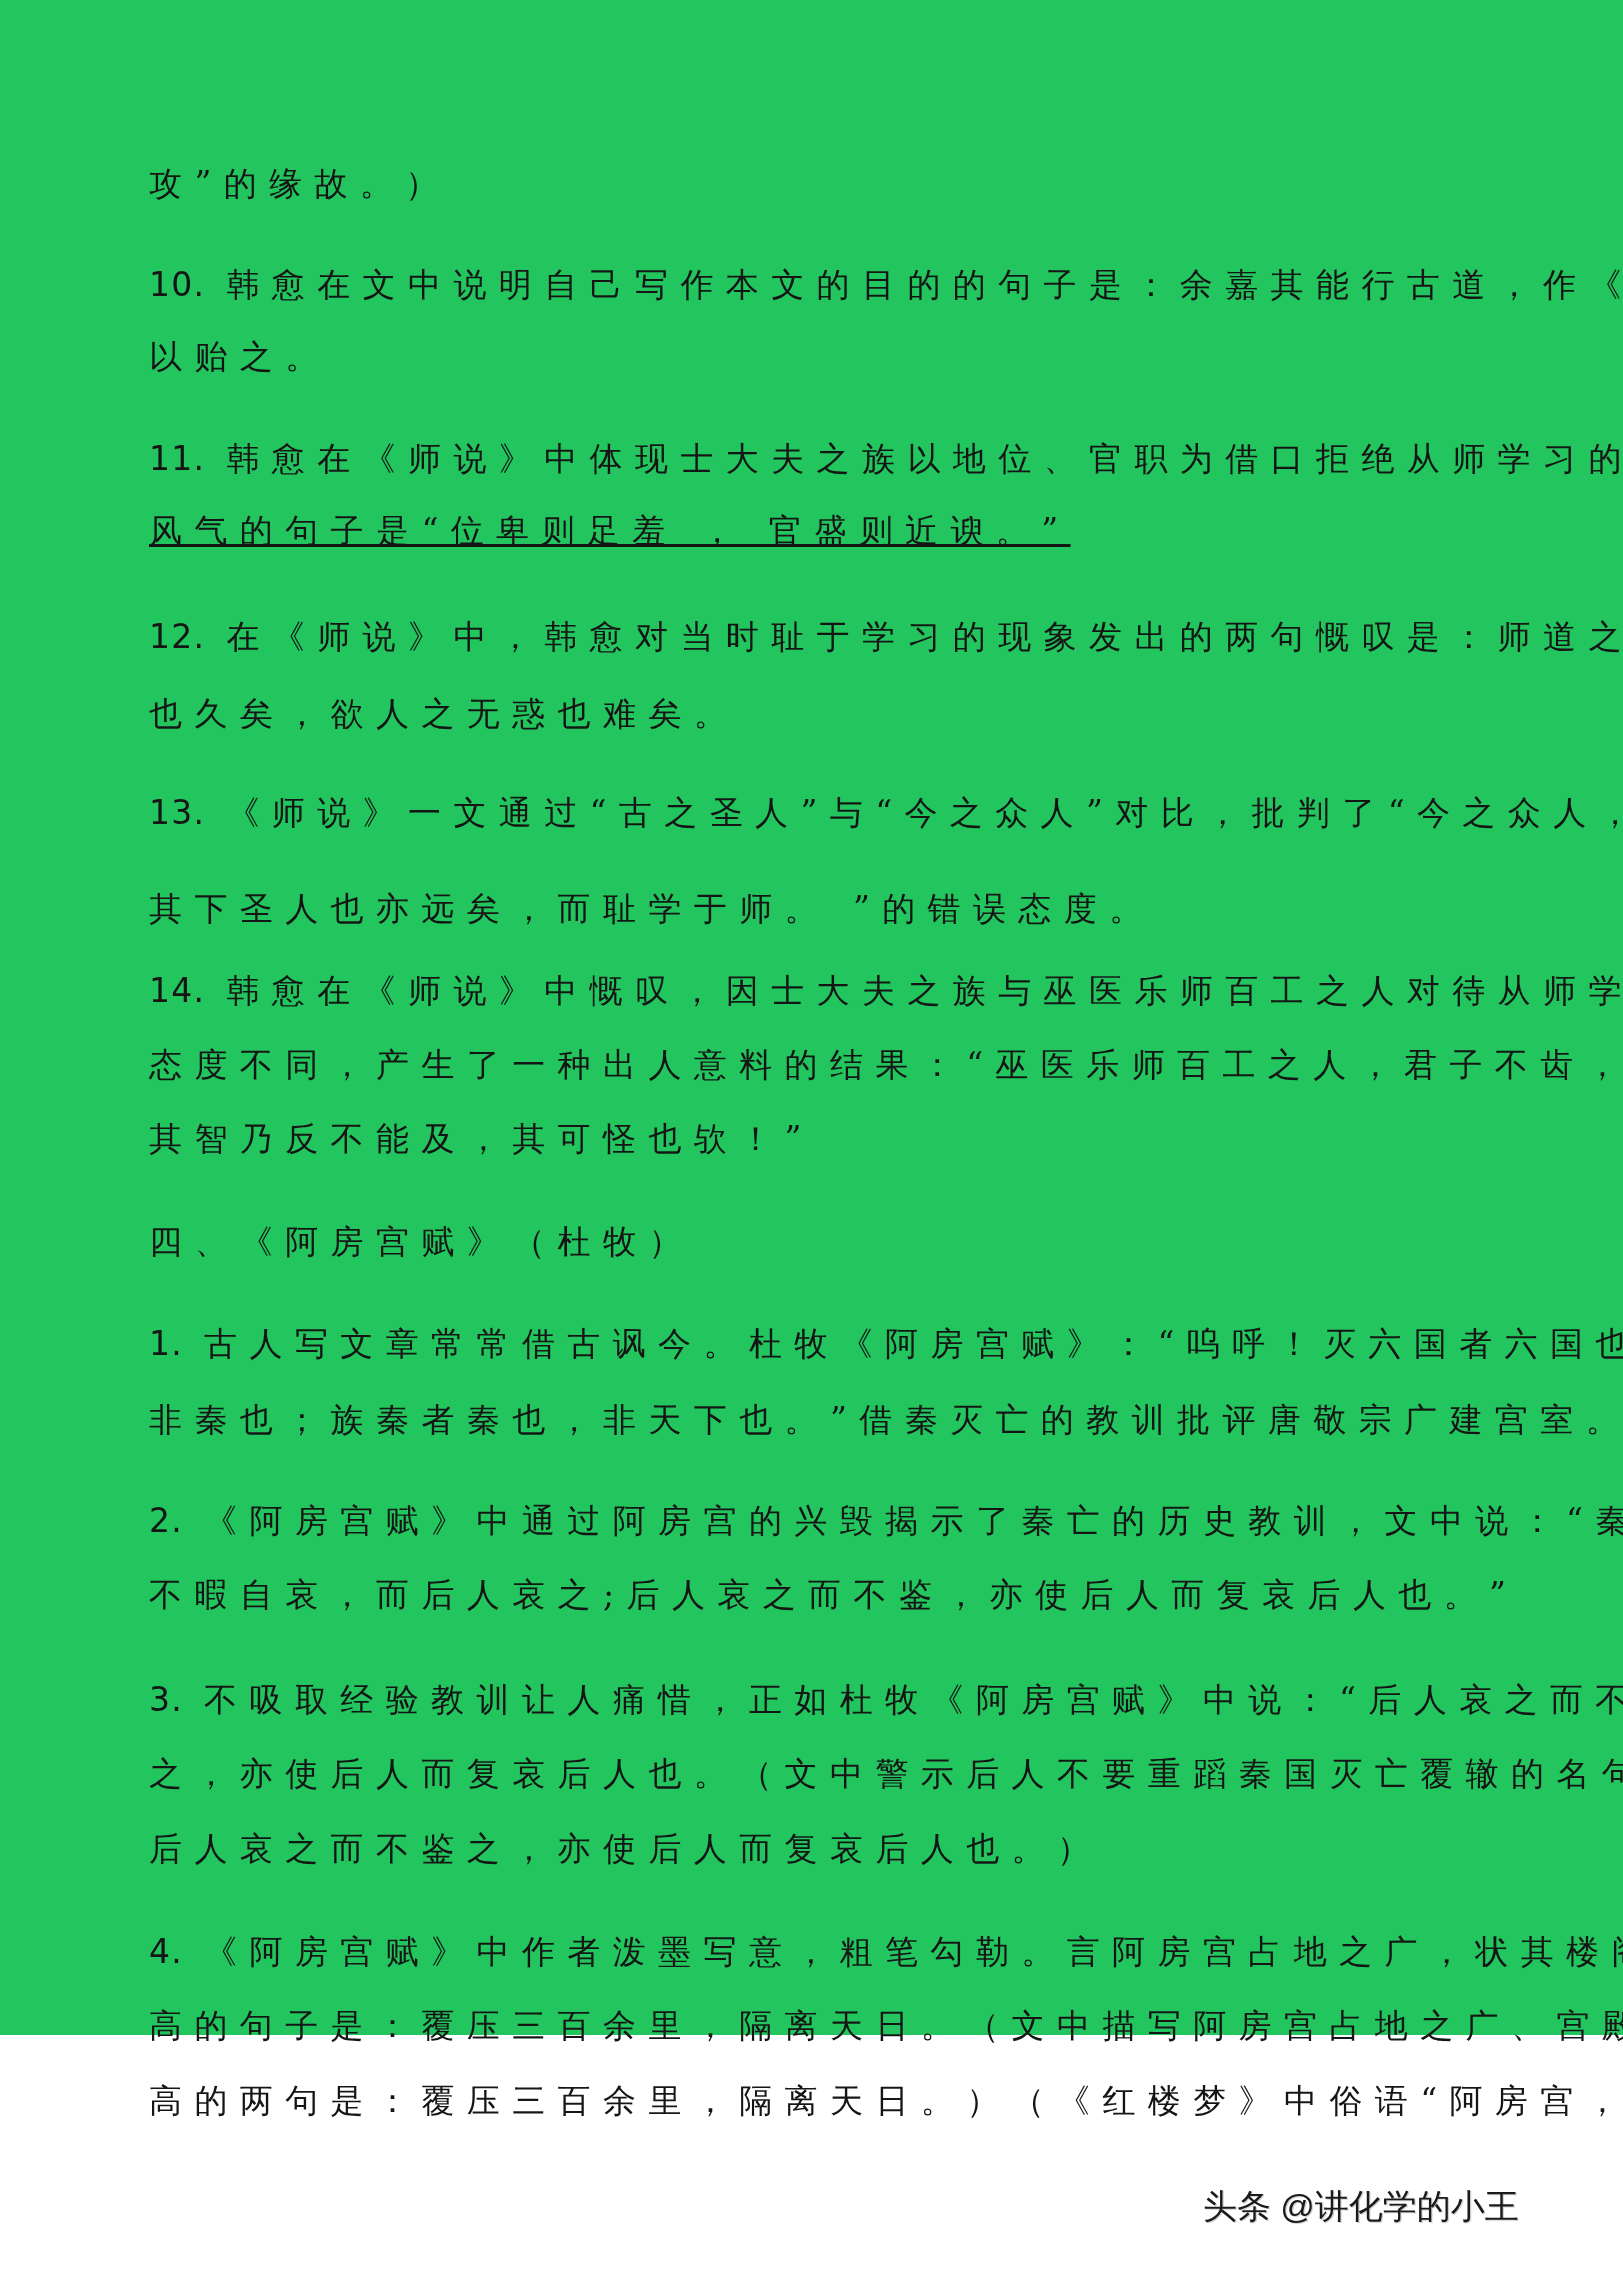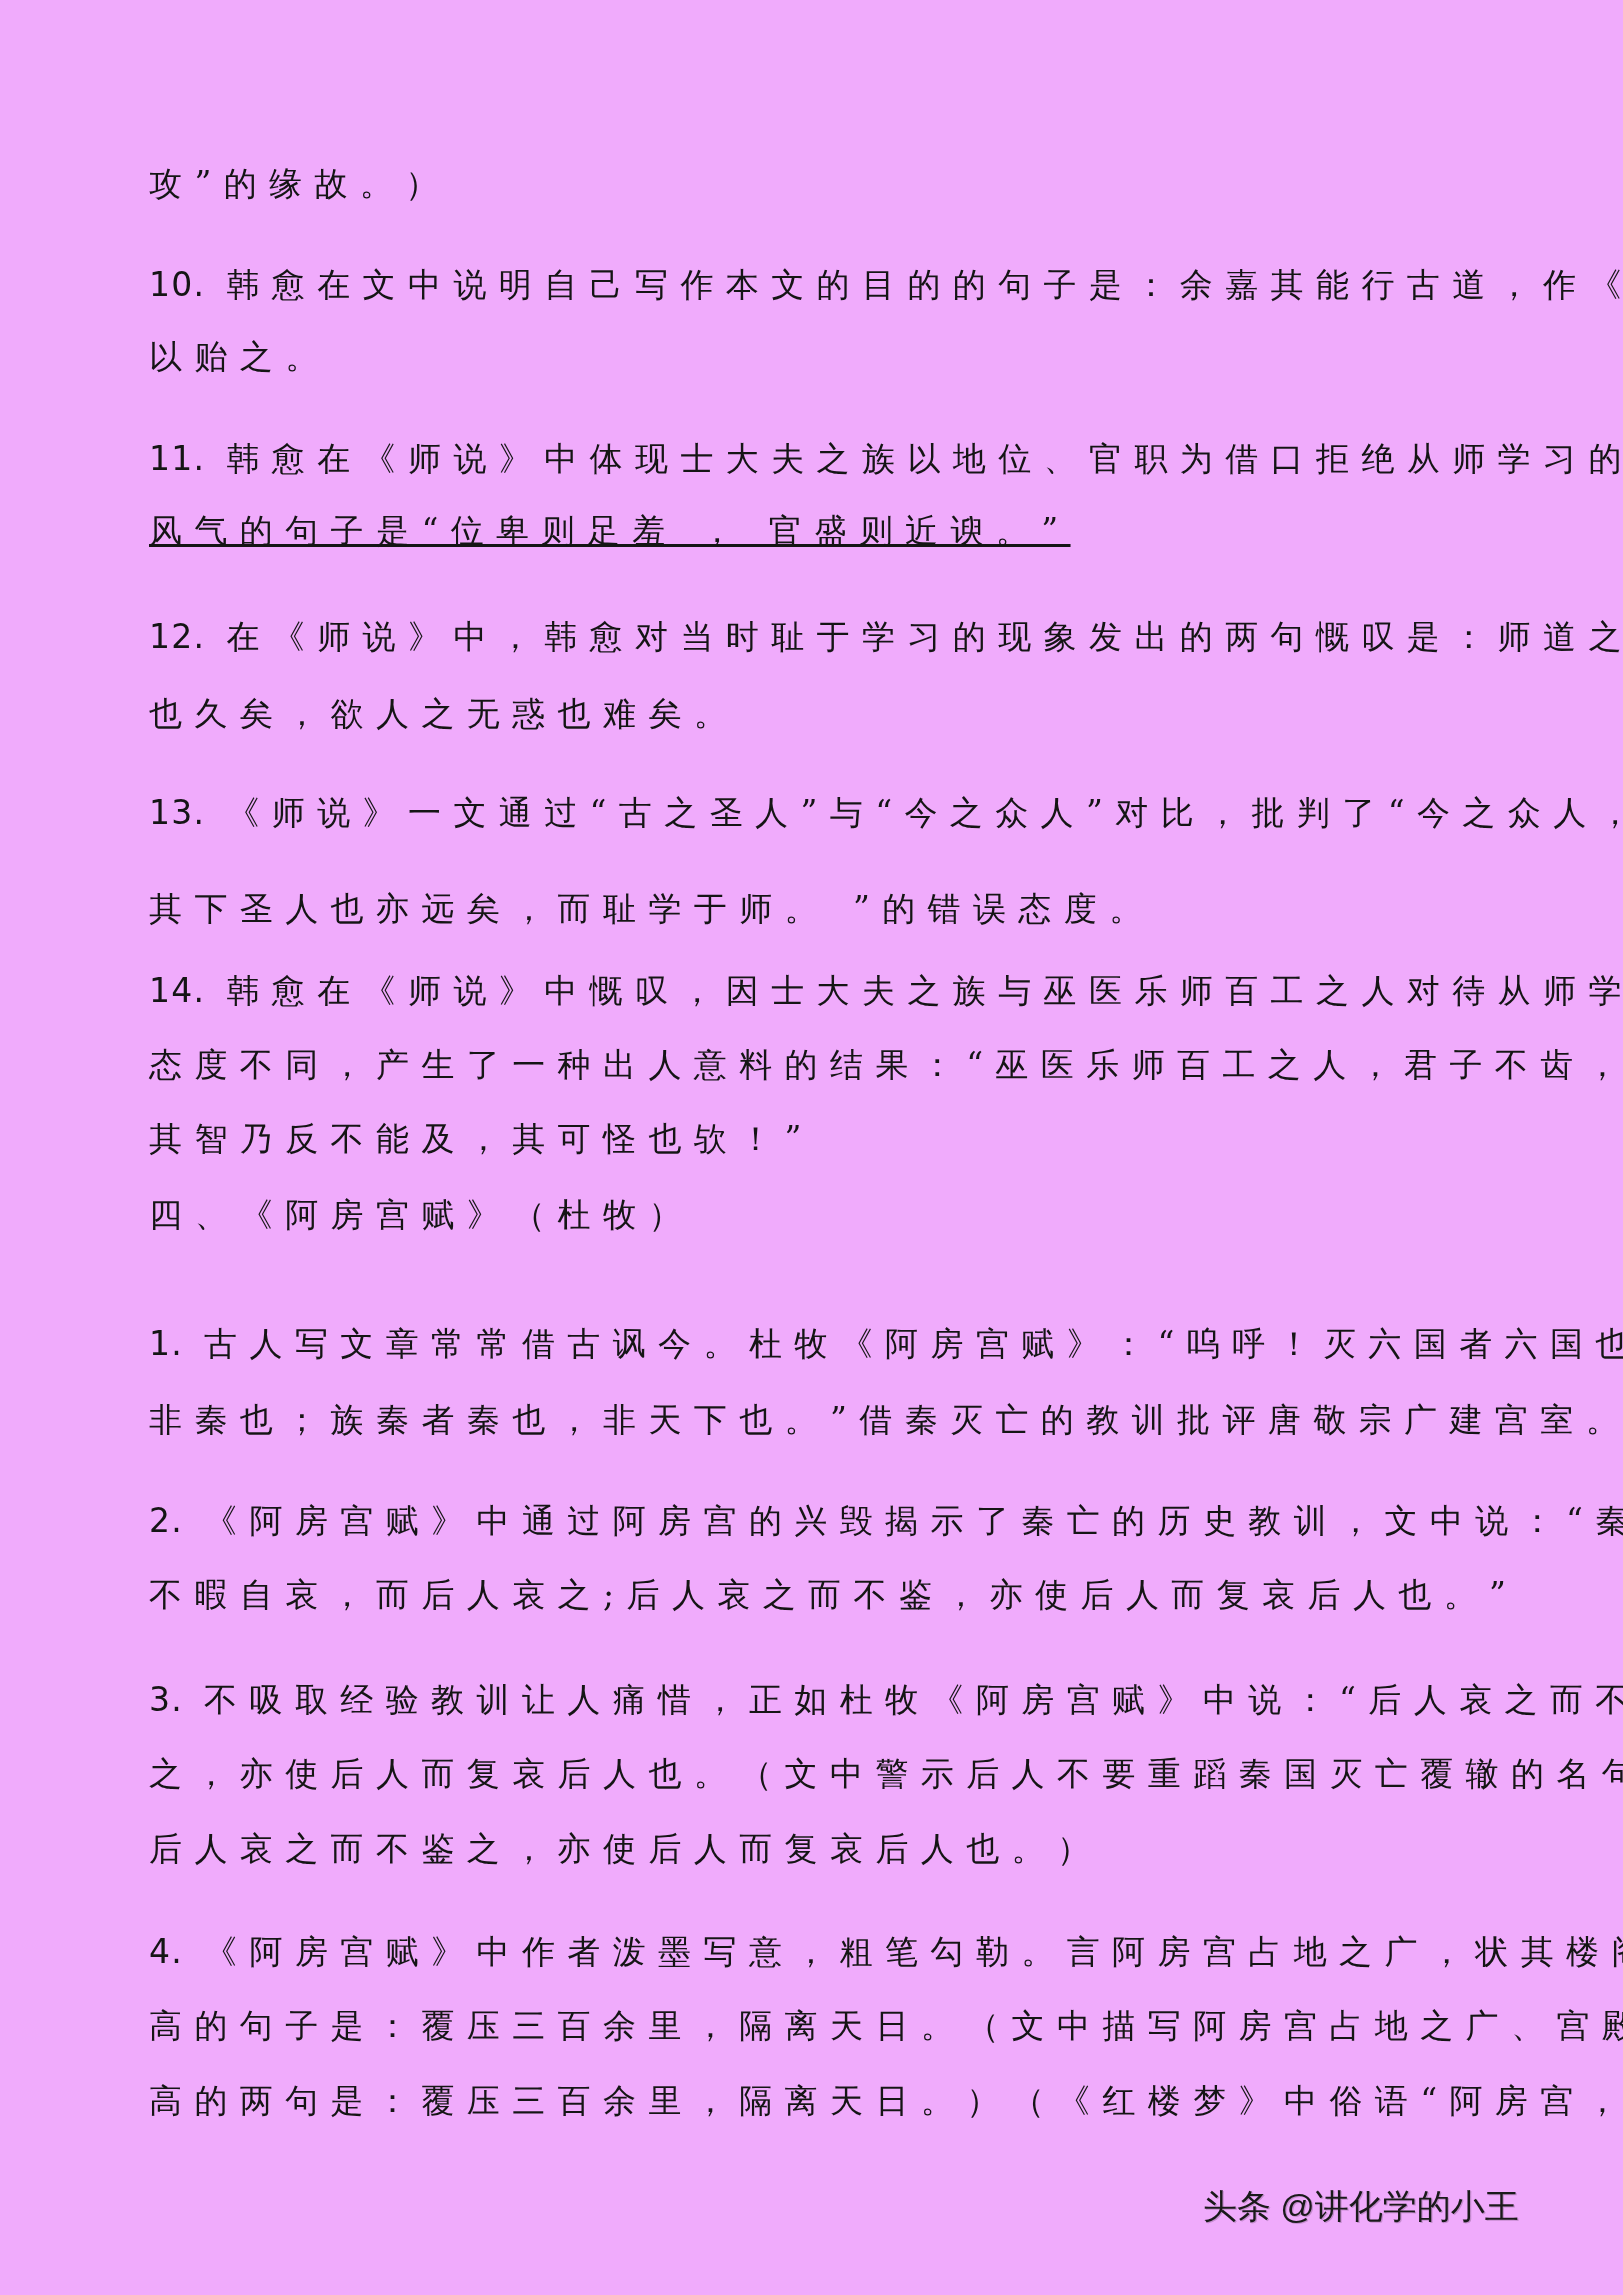--- a/index.html
+++ b/index.html
@@ -12,22 +12,22 @@
     height: 2295px;
     position: relative;
     overflow: hidden;
     font-family: "DejaVu Serif", "Liberation Serif", serif;
     color: #111111;
   }
   .page {
     position: absolute;
     left: 0; top: 0;
     width: 1623px;
-    height: 2295px;
-    background: #f0abfc;
+    height: 2035px;
+    background: #22c55e;
   }
   .text-line {
     position: absolute;
     left: 149px;
     height: 52px;
     line-height: 52px;
     font-size: 33px;
     letter-spacing: 12.4px;
     white-space: nowrap;
     color: #151515;
@@ -61,21 +61,21 @@
       <div class="text-line" style="top: 331px;"><span>以贻之。</span></div>
       <div class="text-line" style="top: 433px;"><span class="num">11.</span><span>韩愈在《师说》中体现士大夫之族以地位、官职为借口拒绝从师学习的不良</span></div>
       <div class="text-line" style="top: 505px; text-decoration: underline;"><span>风气的句子是“位卑则足羞 ， 官盛则近谀。”</span></div>
       <div class="text-line" style="top: 611px;"><span class="num">12.</span><span>在《师说》中，韩愈对当时耻于学习的现象发出的两句慨叹是：师道之不传</span></div>
       <div class="text-line" style="top: 688px;"><span>也久矣，欲人之无惑也难矣。</span></div>
       <div class="text-line" style="top: 787px;"><span class="num">13.</span><span>《师说》一文通过“古之圣人”与“今之众人”对比，批判了“今之众人，</span></div>
       <div class="text-line" style="top: 883px;"><span>其下圣人也亦远矣，而耻学于师。 ”的错误态度。</span></div>
       <div class="text-line" style="top: 965px;"><span class="num">14.</span><span>韩愈在《师说》中慨叹，因士大夫之族与巫医乐师百工之人对待从师学习的</span></div>
       <div class="text-line" style="top: 1039px;"><span>态度不同，产生了一种出人意料的结果：“巫医乐师百工之人，君子不齿，今</span></div>
       <div class="text-line" style="top: 1113px;"><span>其智乃反不能及，其可怪也欤！”</span></div>
-      <div class="text-line" style="top: 1189px;"><span>四、《阿房宫赋》（杜牧）</span></div>
+      <div class="text-line" style="top: 1216px;"><span>四、《阿房宫赋》（杜牧）</span></div>
       <div class="text-line" style="top: 1318px;"><span class="num">1.</span><span>古人写文章常常借古讽今。杜牧《阿房宫赋》：“呜呼！灭六国者六国也，</span></div>
       <div class="text-line" style="top: 1394px;"><span>非秦也；族秦者秦也，非天下也。”借秦灭亡的教训批评唐敬宗广建宫室。</span></div>
       <div class="text-line" style="top: 1495px;"><span class="num">2.</span><span>《阿房宫赋》中通过阿房宫的兴毁揭示了秦亡的历史教训，文中说：“秦人</span></div>
       <div class="text-line" style="top: 1569px;"><span>不暇自哀，而后人哀之;后人哀之而不鉴，亦使后人而复哀后人也。”</span></div>
       <div class="text-line" style="top: 1674px;"><span class="num">3.</span><span>不吸取经验教训让人痛惜，正如杜牧《阿房宫赋》中说：“后人哀之而不鉴</span></div>
       <div class="text-line" style="top: 1748px;"><span>之，亦使后人而复哀后人也。（文中警示后人不要重蹈秦国灭亡覆辙的名句是：</span></div>
       <div class="text-line" style="top: 1823px;"><span>后人哀之而不鉴之，亦使后人而复哀后人也。）</span></div>
       <div class="text-line" style="top: 1926px;"><span class="num">4.</span><span>《阿房宫赋》中作者泼墨写意，粗笔勾勒。言阿房宫占地之广，状其楼阁之</span></div>
       <div class="text-line" style="top: 2000px;"><span>高的句子是：覆压三百余里，隔离天日。（文中描写阿房宫占地之广、宫殿之</span></div>
       <div class="text-line" style="top: 2075px;"><span>高的两句是：覆压三百余里，隔离天日。）（《红楼梦》中俗语“阿房宫，三</span></div>

